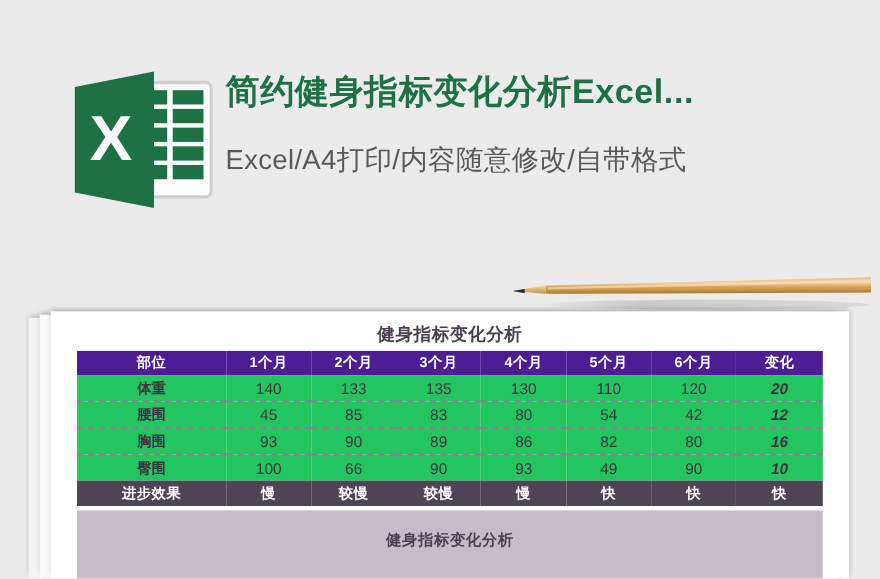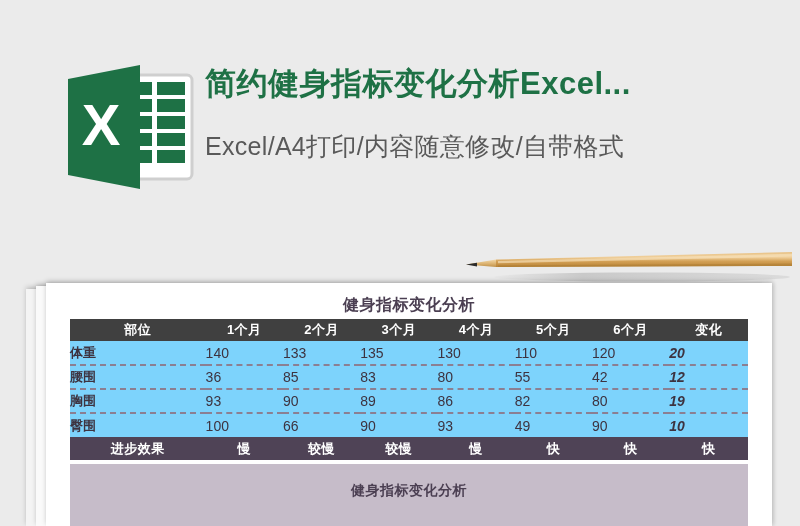--- a/index.html
+++ b/index.html
@@ -50,29 +50,29 @@
     text-align:center; font-size:16px; font-weight:bold;
     color:#4b3f52; line-height:28px; letter-spacing:0.5px;
   }
 
   table.grid { width:100%; border-collapse:collapse; table-layout:fixed; }
   table.grid col.c-label { width:20%; }
   table.grid col.c-m     { width:11.4%; }
   table.grid col.c-delta { width:11.6%; }
 
   .hdr-row td {
-    background:#404040; color:#ffffff;
+    background:#4c1d95; color:#ffffff;
     font-size:13px; font-weight:bold; text-align:center;
     height:22px; padding:0; letter-spacing:0.5px;
   }
   .hdr-row td.label-cell { font-weight:bold; }
 
   .data-row td {
-    height:24px; padding:0; text-align:left;
-    font-size:14px; color:#3d3340; background:#7dd3fc;
+    height:24px; padding:0; text-align:center;
+    font-size:14px; color:#3d3340; background:#22c55e;
   }
   .data-row td.label-cell { font-weight:bold; font-size:13px; color:#3d3340; }
   .data-row td.delta-cell { font-weight:bold;font-style:italic; }
   .data-row.dashed td { border-bottom:2px dashed #8b7f92; }
 
   .prog-row td {
     background:#4f4356; color:#ffffff;
     height:23px; padding:0; text-align:center;
     font-size:13px; font-weight:bold; letter-spacing:0.5px;
   }
@@ -197,38 +197,38 @@
             <td>133</td>
             <td>135</td>
             <td>130</td>
             <td>110</td>
             <td>120</td>
             <td class="delta-cell">20</td>
           </tr>
 
           <tr class="data-row dashed">
             <td class="label-cell">腰围</td>
-            <td>36</td>
+            <td>45</td>
             <td>85</td>
             <td>83</td>
             <td>80</td>
-            <td>55</td>
+            <td>54</td>
             <td>42</td>
             <td class="delta-cell">12</td>
           </tr>
 
           <tr class="data-row dashed">
             <td class="label-cell">胸围</td>
             <td>93</td>
             <td>90</td>
             <td>89</td>
             <td>86</td>
             <td>82</td>
             <td>80</td>
-            <td class="delta-cell">19</td>
+            <td class="delta-cell">16</td>
           </tr>
 
           <tr class="data-row">
             <td class="label-cell">臀围</td>
             <td>100</td>
             <td>66</td>
             <td>90</td>
             <td>93</td>
             <td>49</td>
             <td>90</td>

